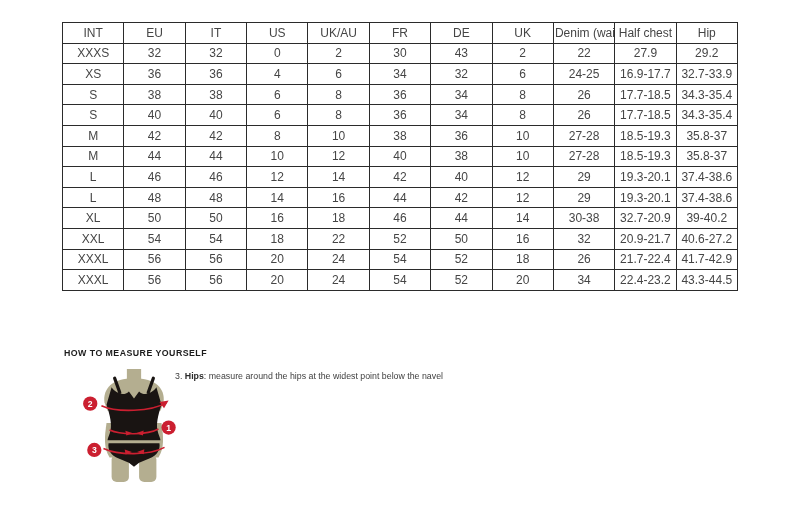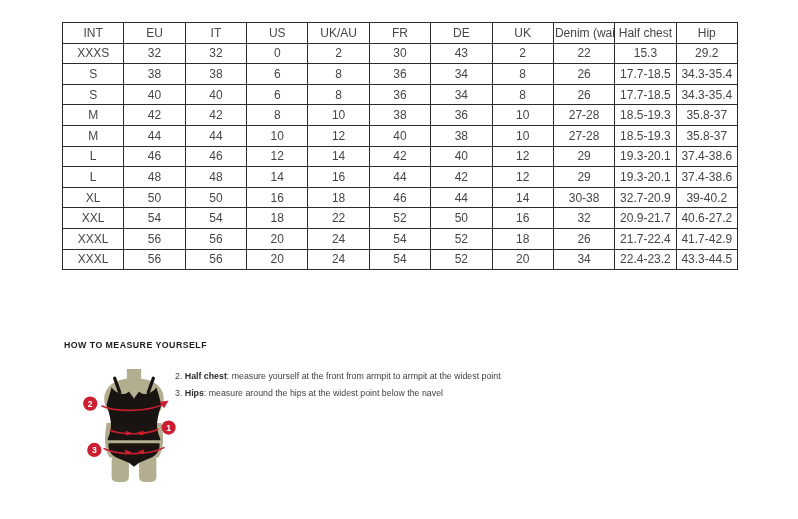--- a/index.html
+++ b/index.html
@@ -16,21 +16,21 @@
     font-size:12px; color:#454545;
   }
   table.size-chart th, table.size-chart td {
     border:1px solid #2b2b2b; text-align:center; vertical-align:middle;
     font-weight:400; height:20.6px; padding:0 1px;
     overflow:hidden; white-space:nowrap;
   }
 
   
   .measure-title {
-    position:absolute; left:64px; top:340px;
+    position:absolute; left:64px; top:348px;
     font-size:8.8px; font-weight:700; letter-spacing:.45px; color:#1c1c1c;
   }
   .figure-wrap { position:absolute; left:78px; top:368px; width:112px; height:114px; }
   ol.instructions {
     position:absolute; left:175px; top:371px; width:420px;
     list-style:none; font-size:8.8px; color:#3e3e3e;
   }
   ol.instructions li { margin-bottom:6.2px; line-height:10.5px; }
   ol.instructions b { color:#2b2b2b; font-weight:700; }
   .marker-text {
@@ -63,22 +63,35 @@
         <tr>
           <td>XXXS</td>
           <td>32</td>
           <td>32</td>
           <td>0</td>
           <td>2</td>
           <td>30</td>
           <td>43</td>
           <td>2</td>
           <td>22</td>
-          <td>15.3</td>
+          <td>27.9</td>
           <td>29.2</td>
+        </tr>
+        <tr>
+          <td>XS</td>
+          <td>36</td>
+          <td>36</td>
+          <td>4</td>
+          <td>6</td>
+          <td>34</td>
+          <td>32</td>
+          <td>6</td>
+          <td>24-25</td>
+          <td>16.9-17.7</td>
+          <td>32.7-33.9</td>
         </tr>
         <tr>
           <td>S</td>
           <td>38</td>
           <td>38</td>
           <td>6</td>
           <td>8</td>
           <td>36</td>
           <td>34</td>
           <td>8</td>
@@ -245,17 +258,16 @@
         <text class="marker-text" x="89" y="61.5" text-anchor="middle">1</text>
       </g>
       <g>
         <circle cx="16" cy="80.5" r="7" fill="#cb1f30"></circle>
         <text class="marker-text" x="16" y="83.5" text-anchor="middle">3</text>
       </g>
     </svg>
   </div>
 
   <ol class="instructions">
-      <li><span>2. </span><b>Half chest</b><span>: measure yourself at the front from armpit to armpit at the widest point</span></li>
       <li><span>3. </span><b>Hips</b><span>: measure around the hips at the widest point below the navel</span></li>
     </ol>
 
 </div>
 
 </body></html>

